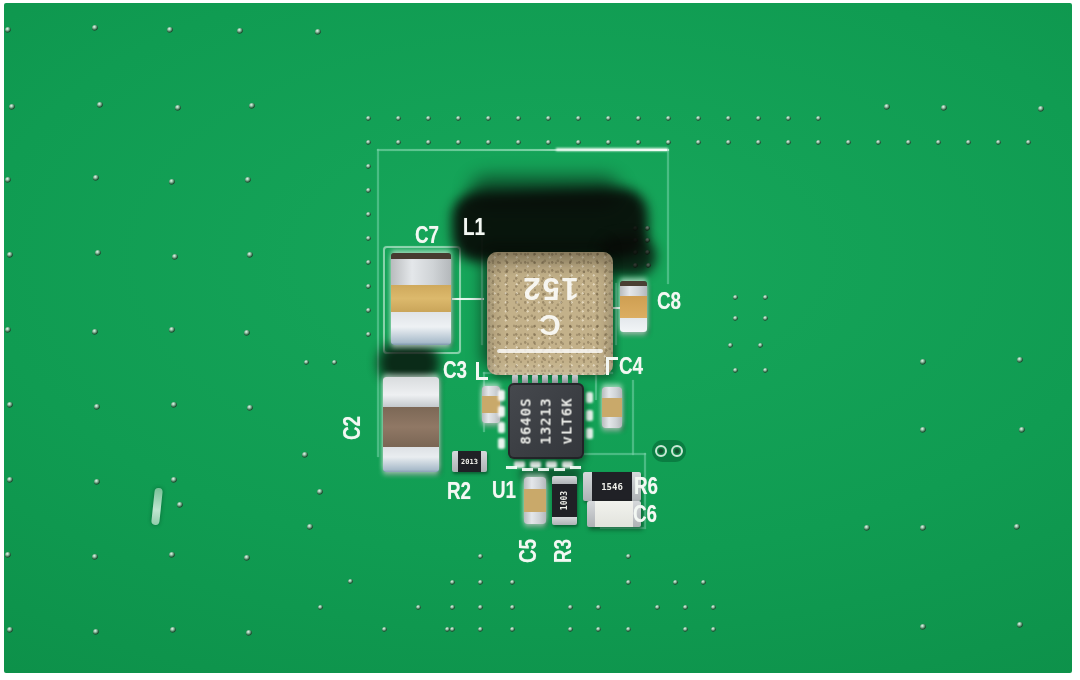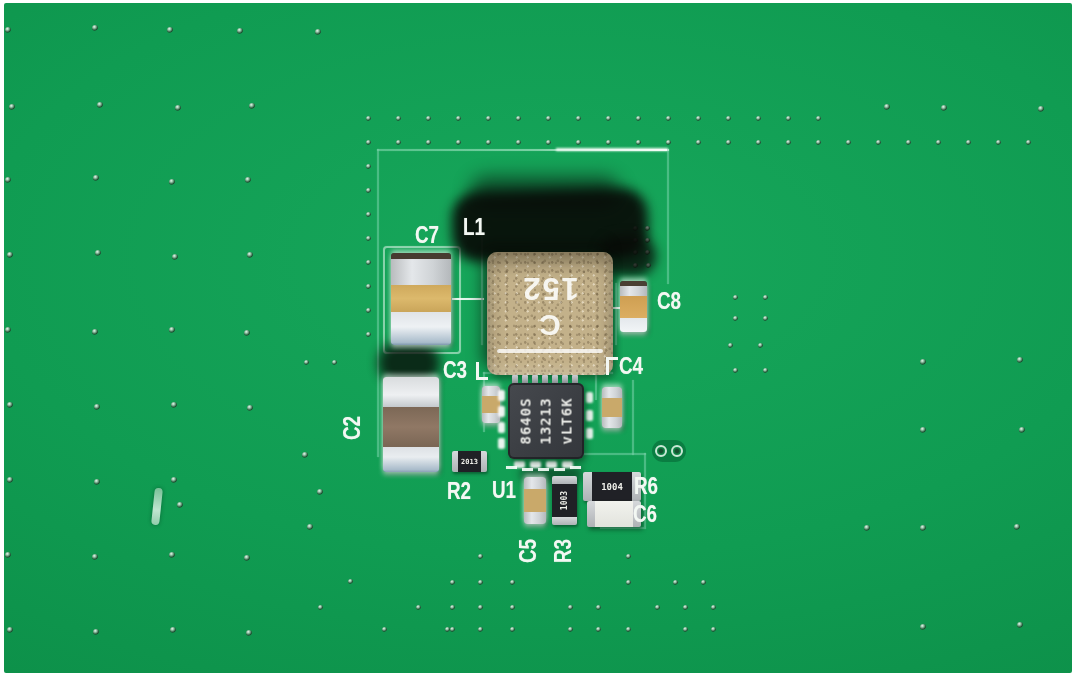--- a/index.html
+++ b/index.html
@@ -277,21 +277,21 @@
   <div class="cmp res" style="left:552px;top:476px;width:25px;height:49px;flex-direction:column;">
     <div class="cap" style="height:8px;"></div>
     <div class="bodyr micro" style="flex:1;font-size:8px;">
       <span style="transform:rotate(-90deg);display:inline-block;">1003</span>
     </div>
     <div class="cap" style="height:8px;"></div>
   </div>
   <div class="cmp res" style="left:583px;top:472px;width:58px;height:29px;">
     <div class="cap" style="width:9px;"></div>
     <div class="bodyr micro" style="flex:1;font-size:9px;">
-      <span>1004</span>
+      <span>1546</span>
     </div>
     <div class="cap" style="width:9px;"></div>
   </div>
 
   <div class="cmp res" style="left:587px;top:501px;width:54px;height:26px;box-shadow:2px 3px 4px rgba(6,40,22,.5);">
     <div class="cap" style="width:8px;"></div>
     <div style="flex:1;background:linear-gradient(180deg,#f2f3ee,#e2e3dd);"></div>
     <div class="cap" style="width:8px;"></div>
   </div>
 

